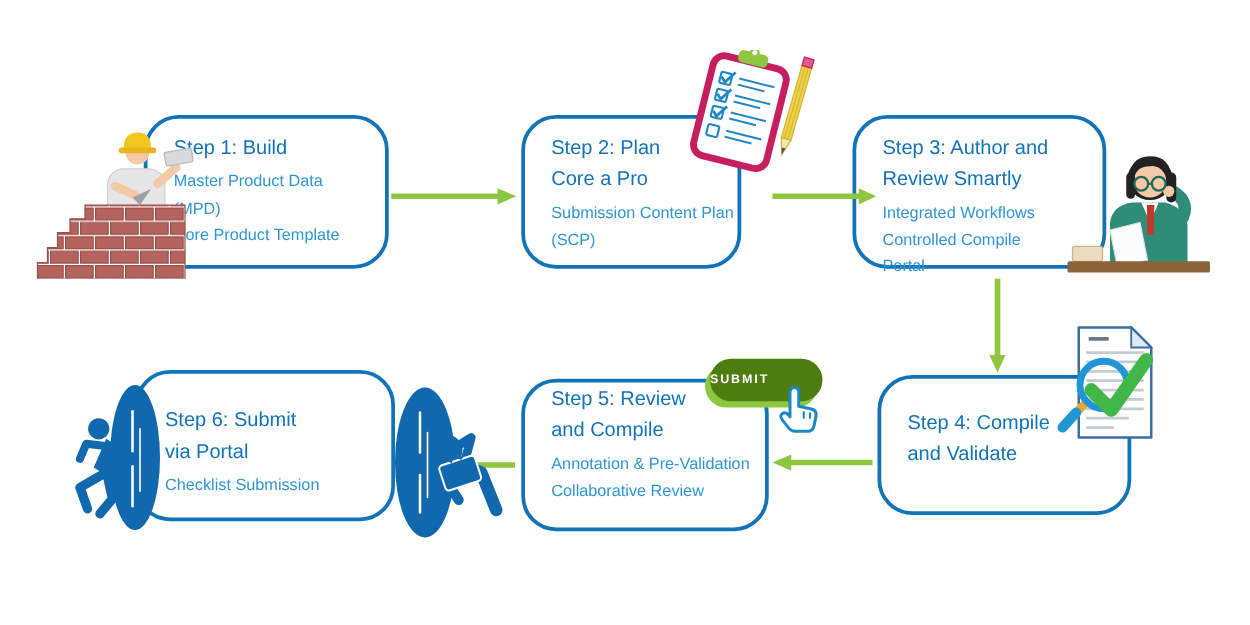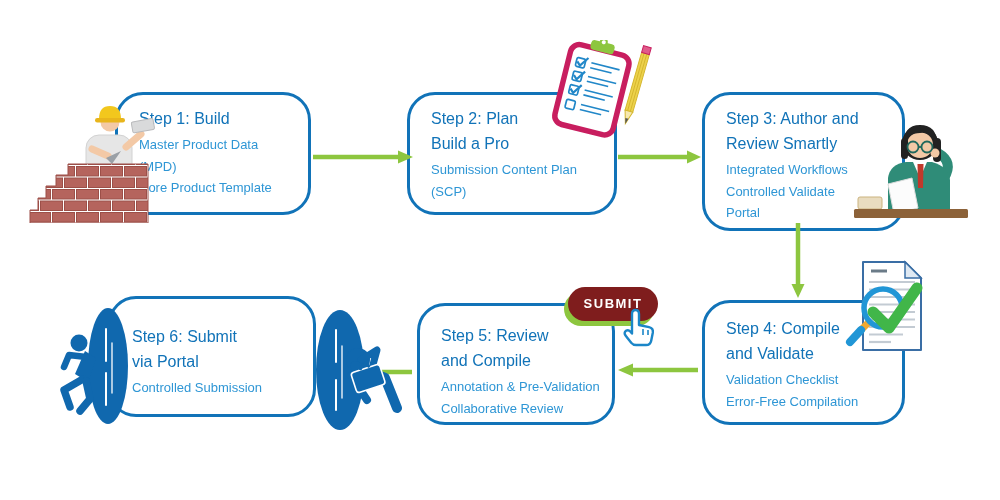--- a/index.html
+++ b/index.html
@@ -14,93 +14,89 @@
   .title{font-size:16px;line-height:25px;color:#1173b8;}
   .sub{font-size:13px;line-height:21.5px;color:#2e96d5;margin-top:3px;}
   .line{white-space:nowrap;}
   .abs{position:absolute;}
   .submit-shadow{
     position:absolute;left:564px;top:292px;width:90px;height:34px;border-radius:17px;
     background:#8dc63f;
   }
   .submit-pill{
     position:absolute;left:568px;top:287px;width:90px;height:34px;border-radius:17px;
-    background:#7f1d1d;color:#ffffff;font-weight:bold;font-size:13px;letter-spacing:1.5px;
-    text-align:center;line-height:34px;font-family:"Liberation Sans",sans-serif;cursor:pointer;
+    background:#4d7c0f;color:#ffffff;font-weight:bold;font-size:10px;letter-spacing:1.5px;
+    line-height:34px;font-family:"Liberation Sans",sans-serif;cursor:pointer;
   }
   svg{display:block;}
 </style>
 </head>
 <body>
 
 <div class="canvas">
 
   <div class="box" style="left:115px;top:92px;width:196px;height:123px">
     <div class="title">
       <div class="line">Step 1: Build</div>
     </div>
     <div class="sub">
       <div class="line">Master Product Data</div>
       <div class="line">(MPD)</div>
       <div class="line">Core Product Template</div>
     </div>
   </div>
 
-  <div class="box" style="left:407px;top:92px;width:210px;height:123px">
+  <div class="box" style="left:417px;top:92px;width:176px;height:123px">
     <div class="title">
       <div class="line">Step 2: Plan</div>
-      <div class="line">Build a Pro</div>
+      <div class="line">Core a Pro</div>
     </div>
     <div class="sub">
       <div class="line">Submission Content Plan</div>
       <div class="line">(SCP)</div>
     </div>
   </div>
 
-  <div class="box" style="left:702px;top:92px;width:203px;height:139px">
+  <div class="box" style="left:682px;top:92px;width:203px;height:123px">
     <div class="title">
       <div class="line">Step 3: Author and</div>
       <div class="line">Review Smartly</div>
     </div>
     <div class="sub">
       <div class="line">Integrated Workflows</div>
-      <div class="line">Controlled Validate</div>
+      <div class="line">Controlled Compile</div>
       <div class="line">Portal</div>
     </div>
   </div>
 
-  <div class="box" style="left:702px;top:300px;width:203px;height:125px;padding-top:13px">
+  <div class="box" style="left:702px;top:300px;width:203px;height:112px;padding-top:23px">
     <div class="title">
       <div class="line">Step 4: Compile</div>
       <div class="line">and Validate</div>
     </div>
-    <div class="sub">
-      <div class="line">Validation Checklist</div>
-      <div class="line">Error-Free Compilation</div>
-    </div>
-  </div>
-
-  <div class="box" style="left:417px;top:303px;width:198px;height:122px;padding-top:17px">
+  </div>
+
+  <div class="box" style="left:417px;top:303px;width:198px;height:122px;padding-top:1px">
     <div class="title">
       <div class="line">Step 5: Review</div>
       <div class="line">and Compile</div>
     </div>
     <div class="sub">
       <div class="line">Annotation &amp; Pre-Validation</div>
       <div class="line">Collaborative Review</div>
     </div>
   </div>
 
   <div class="box" style="left:108px;top:296px;width:208px;height:121px;padding-top:25px">
     <div class="title">
       <div class="line">Step 6: Submit</div>
       <div class="line">via Portal</div>
     </div>
     <div class="sub">
-      <div class="line">Controlled Submission</div>
+      <div class="line">Checklist Submission</div>
     </div>
   </div>
 
   <svg class="abs" style="left:0;top:0" width="1000" height="500" viewBox="0 0 1000 500">
     <g stroke="#8dc63f" fill="#8dc63f">
       <line x1="313" y1="157" x2="399" y2="157" stroke-width="4.5"></line>
       <polygon points="398,150.5 413,157 398,163.5" stroke="none"></polygon>
     </g>
     <g stroke="#8dc63f" fill="#8dc63f">
       <line x1="618" y1="157" x2="688" y2="157" stroke-width="4.5"></line>

